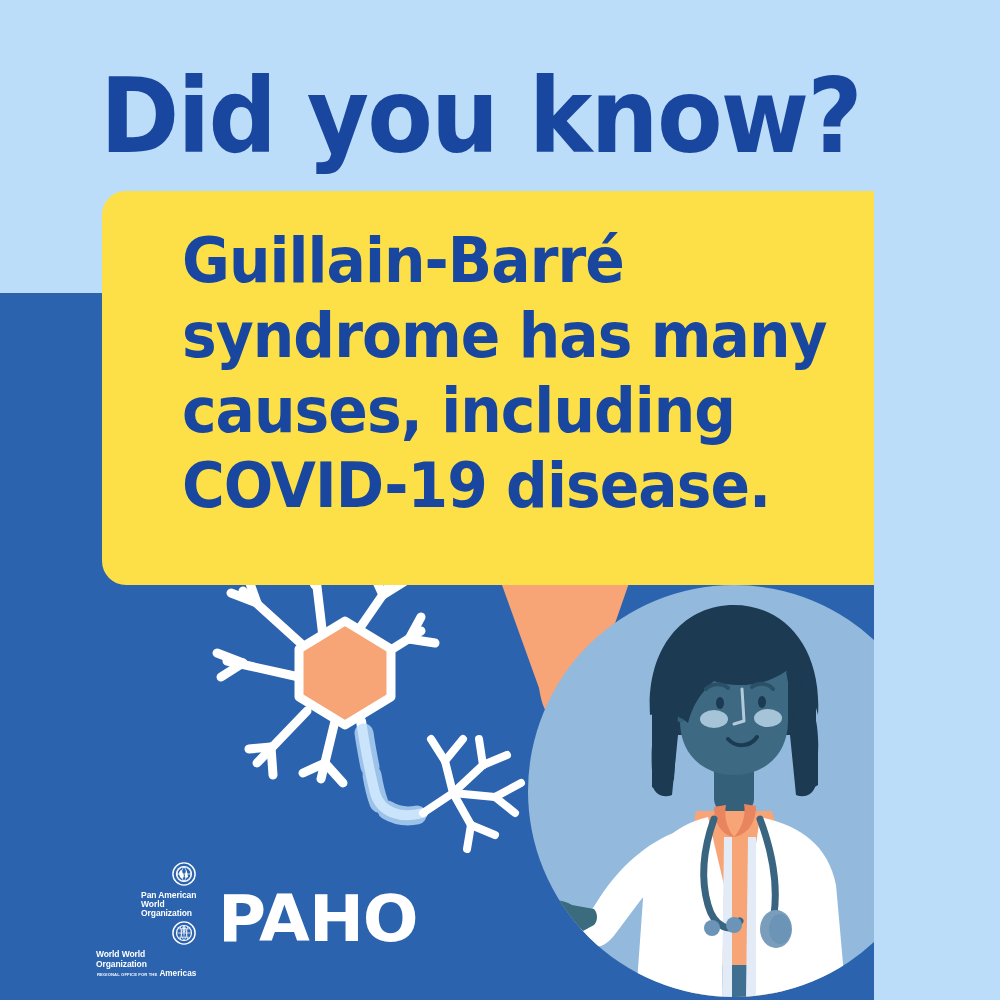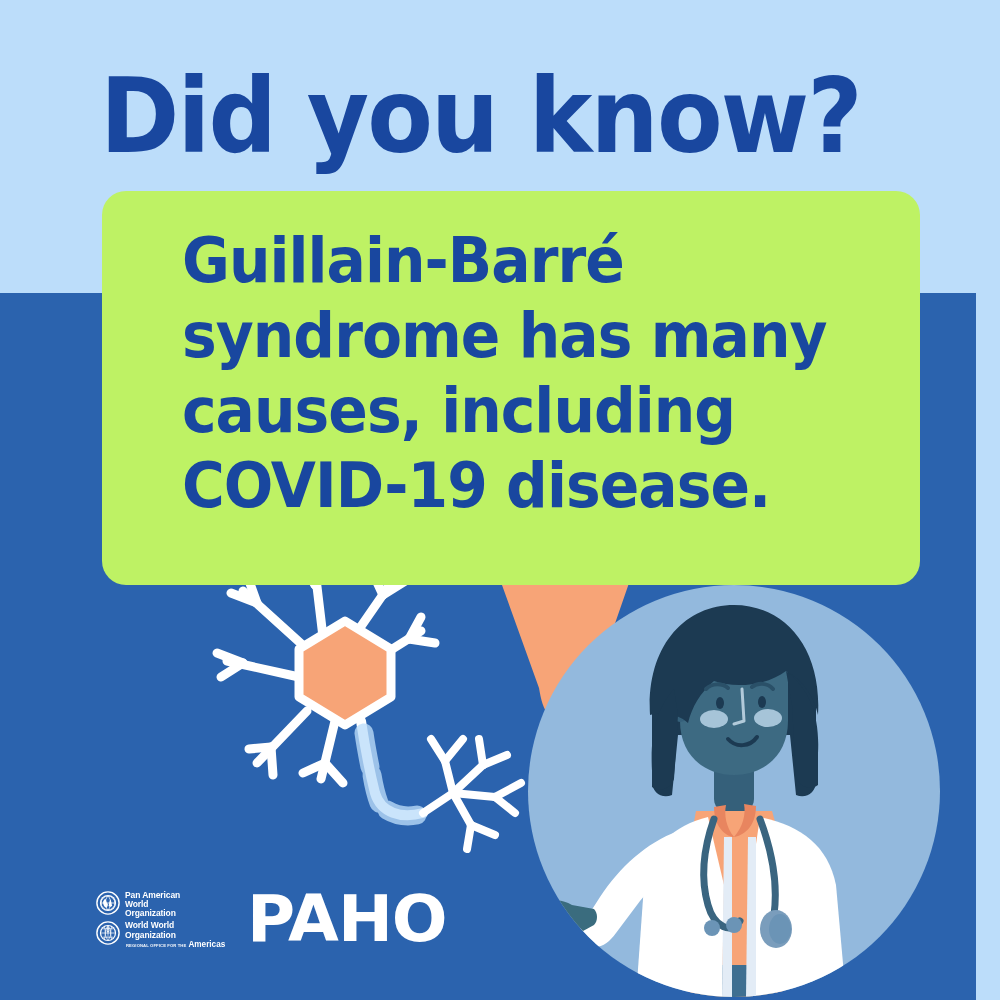--- a/index.html
+++ b/index.html
@@ -1,21 +1,21 @@
 <!DOCTYPE html>
 <html><head>
 <meta charset="utf-8">
 <style>
   html,body{margin:0;padding:0;}
   body{
     width:1000px;height:1000px;overflow:hidden;
     font-family:"Liberation Sans", sans-serif;
     background:#bcddfa;
   }
-  #canvas{position:relative;width:976px;height:1000px;overflow:hidden;background:#bcddfa;}
+  #canvas{position:relative;width:836px;height:1000px;overflow:hidden;background:#bcddfa;padding-left:38px;}
 
   
   .band-top{position:absolute;left:0;top:0;width:1000px;height:293px;background:#bcddfa;}
   .band-bottom{position:absolute;left:0;top:293px;width:1000px;height:707px;background:#2b63ae;}
 
   
   .headline{
     position:absolute;left:100px;top:62px;width:820px;
     font-family:"DejaVu Sans","Liberation Sans",sans-serif;
     font-weight:bold;
@@ -33,39 +33,39 @@
   .doctor-svg{display:block;width:412px;height:412px;}
 
   
   .neuron-wrap{position:absolute;left:195px;top:525px;width:350px;height:345px;}
   .neuron-svg{display:block;width:350px;height:345px;}
 
   
   .bubble-tail{position:absolute;left:455px;top:560px;width:260px;height:210px;}
   .bubble{
     position:absolute;left:102px;top:191px;width:818px;height:394px;
-    background:#bef264;border-radius:24px;
+    background:#fde047;border-radius:24px;
   }
   .bubble-text{
     position:absolute;left:80px;top:32px;width:720px;
     font-family:"DejaVu Sans","Liberation Sans",sans-serif;
     font-weight:bold;
     font-size:62px;
     line-height:75px;
     letter-spacing:-1px;
     color:#19479f;
     transform:scaleX(0.94);
     transform-origin:left top;
   }
   .bubble-text div{white-space:nowrap;}
 
   
   .logo{position:absolute;left:96px;top:888px;height:64px;display:flex;align-items:center;}
   .logo-emblems{display:flex;flex-direction:column;justify-content:center;gap:3px;}
-  .emblem-row{display:flex;align-items:flex-start;gap:5px;}
+  .emblem-row{display:flex;align-items:flex-end;gap:5px;flex-direction:column;}
   .emblem-seal{width:24px;height:24px;flex:none;}
   .emblem-lines{
     display:flex;flex-direction:column;
     color:#ffffff;font-size:8.5px;line-height:9.2px;font-weight:bold;
     font-family:"Liberation Sans",sans-serif;letter-spacing:-0.1px;
   }
   .region-line{
     display:flex;align-items:baseline;gap:2px;margin-top:1px;margin-left:1px;
   }
   .region-small{color:#ffffff;font-size:4.2px;line-height:5px;font-weight:bold;letter-spacing:0.1px;opacity:.95;}

